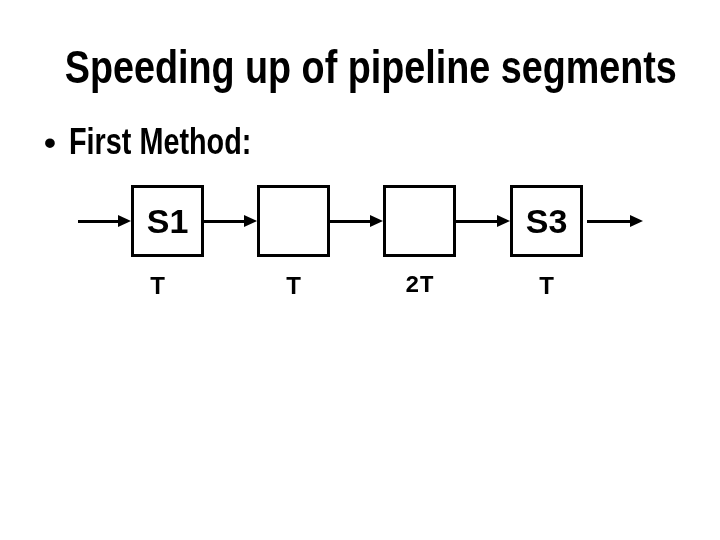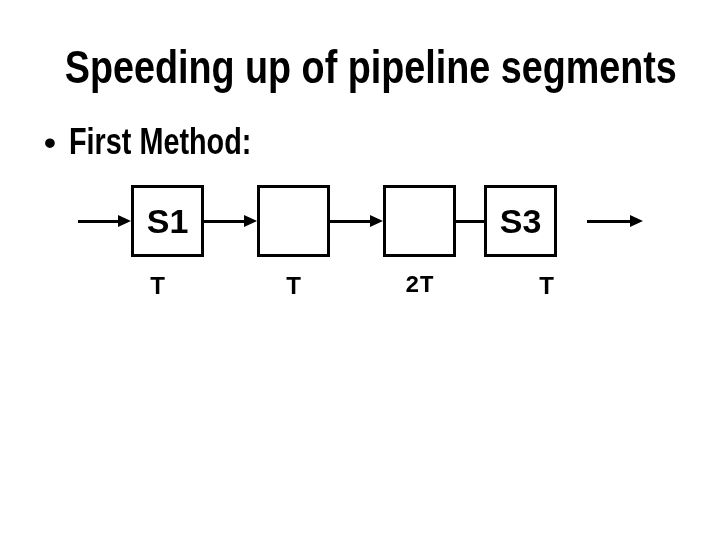--- a/index.html
+++ b/index.html
@@ -68,21 +68,21 @@
     display: flex;
     align-items: center;
     justify-content: center;
     font-size: 34px;
     font-weight: bold;
     color: #000000;
   }
   .b0 { left: 131px; }
   .b1 { left: 257px; }
   .b2 { left: 383px; }
-  .b3 { left: 484px; }
+  .b3 { left: 510px; }
 
   .arrow { position: absolute; top: 215px; height: 12px; }
   .a0 { left:  78px; width: 53px; }
   .a1 { left: 204px; width: 53px; }
   .a2 { left: 330px; width: 53px; }
   .a3 { left: 456px; width: 54px; }
   .a4 { left: 587px; width: 56px; }
   .arrow-line {
     position: absolute;
     left: 0; right: 9px; top: 4.5px;

